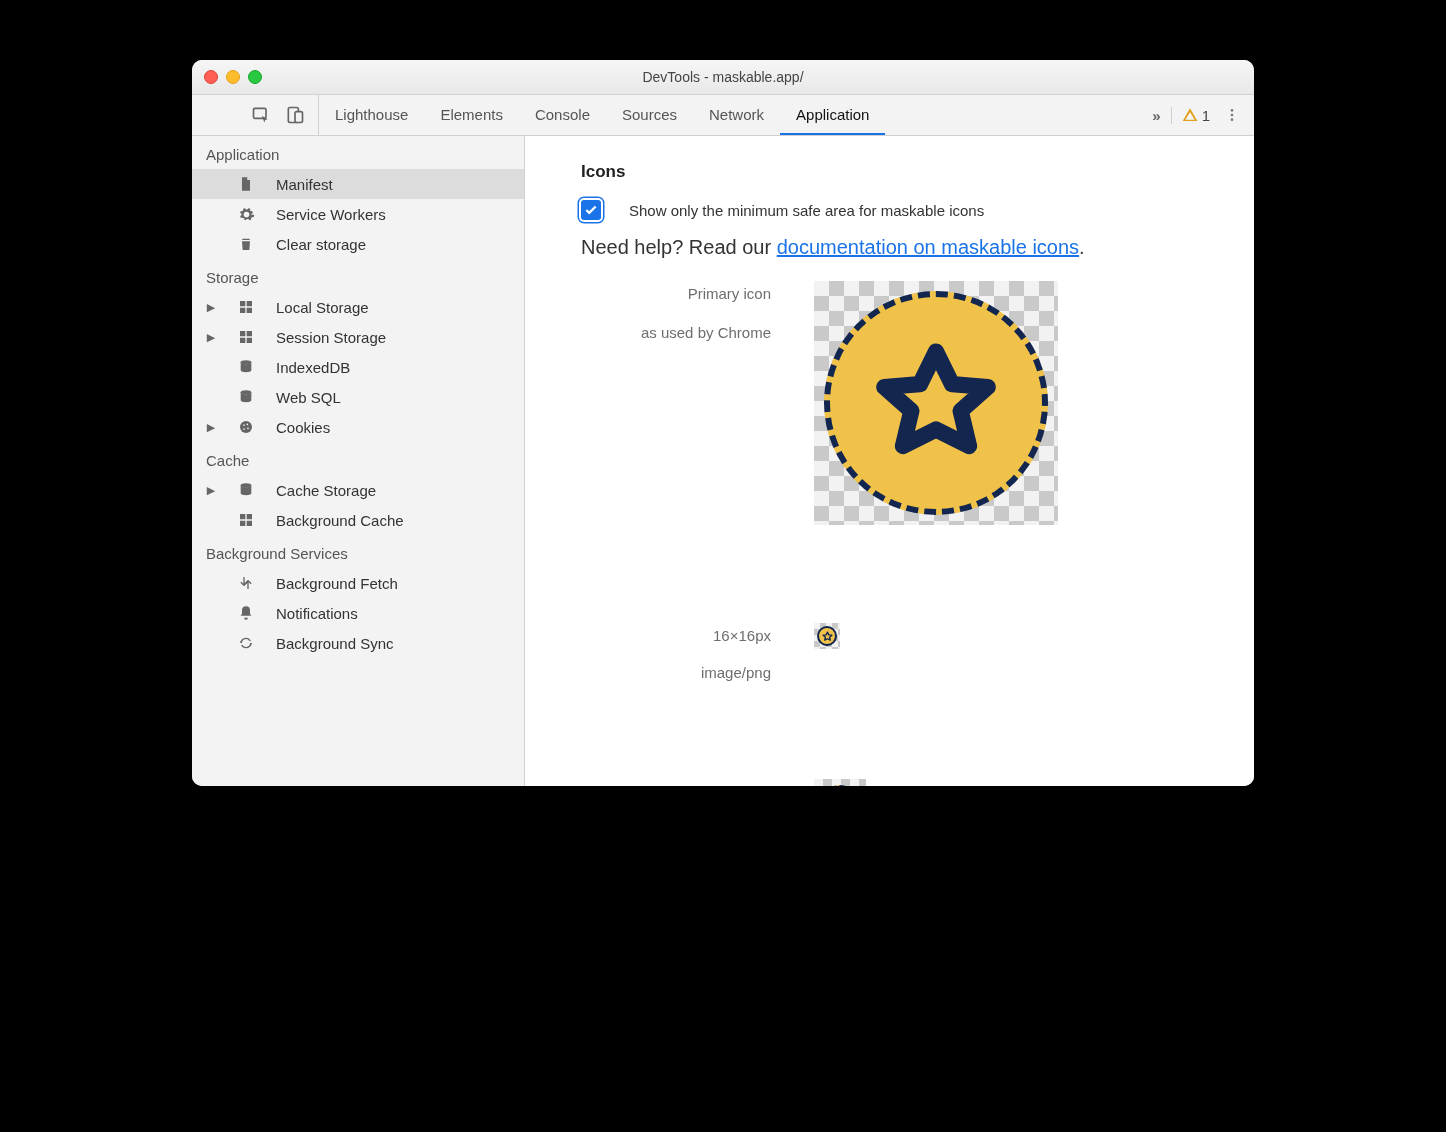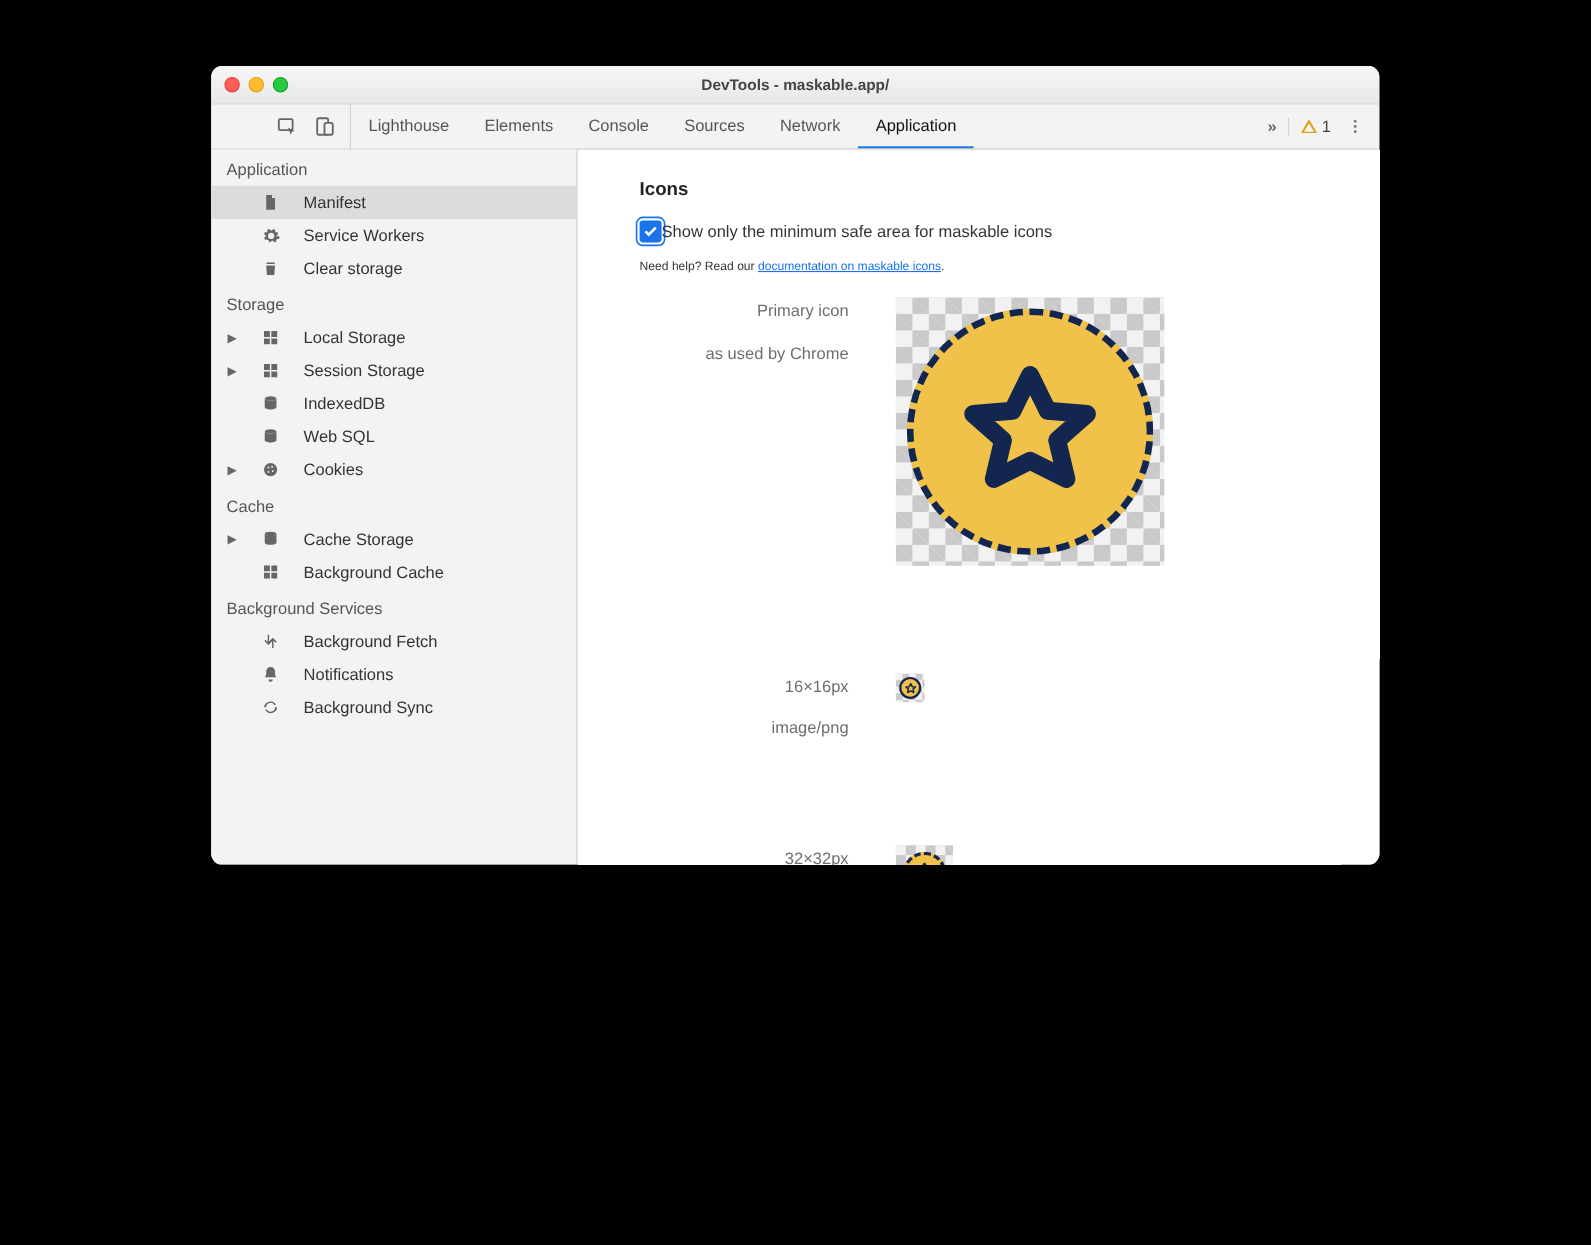--- a/index.html
+++ b/index.html
@@ -34,21 +34,20 @@
   }
 
   
   .titlebar{
     height:34px;
     background:linear-gradient(#f6f6f6,#e8e8e8);
     border-bottom:1px solid #d2d2d2;
     display:flex;
     align-items:center;
     position:relative;
-    font-weight:bold;
   }
   .traffic{display:flex;gap:8px;margin-left:12px;}
   .dot{width:12px;height:12px;border-radius:50%;}
   .dot.red{background:#ff5f57;border:1px solid #e14139;}
   .dot.yellow{background:#ffbd2e;border:1px solid #e1a116;}
   .dot.green{background:#28c840;border:1px solid #17a62a;}
   .title{
     position:absolute;left:0;right:0;text-align:center;
     color:#444;font-size:14px;pointer-events:none;
   }
@@ -91,27 +90,27 @@
     display:flex;align-items:center;gap:21px;
     padding:6px 10px 6px 30px;cursor:pointer;color:#333;font-size:15px;
   }
   .item.selected{background:var(--selected);}
   .item .tri{width:10px;text-align:center;color:#666;margin-left:-16px;font-size:11px;}
   .item .ic{width:18px;height:18px;display:flex;align-items:center;justify-content:center;color:#666;}
 
   
   .main{flex:1;overflow:auto;background:#fff;padding:26px 28px 26px 56px;}
   .h{font-weight:700;color:#222;margin-bottom:18px;font-size:17px;}
-  .row{display:flex;align-items:center;gap:0;margin-bottom:16px;}
+  .row{display:flex;align-items:center;gap:28px;margin-bottom:16px;}
   .chk{
     width:20px;height:20px;border-radius:3px;background:var(--accent);
     display:flex;align-items:center;justify-content:center;color:#fff;flex:0 0 auto;
     box-shadow:0 0 0 2px #fff,0 0 0 3.5px var(--accent);
   }
-  .help-row{margin-bottom:22px;font-size:11px;}
+  .help-row{margin-bottom:22px;font-size:20px;}
   .help-row a{color:var(--link);text-decoration:underline;}
 
   .icon-table{display:grid;grid-template-columns:190px 1fr;row-gap:6px;column-gap:16px;align-items:start;gap:43px;}
   .lbl{color:var(--muted);text-align:right;padding-top:4px;font-size:15px;}
   .lbl.sub{padding-top:0;}
 
   .checker{
     background:
       linear-gradient(45deg,#c9c9c9 25%,transparent 25%,transparent 75%,#c9c9c9 75%),
       linear-gradient(45deg,#c9c9c9 25%,transparent 25%,transparent 75%,#c9c9c9 75%);

